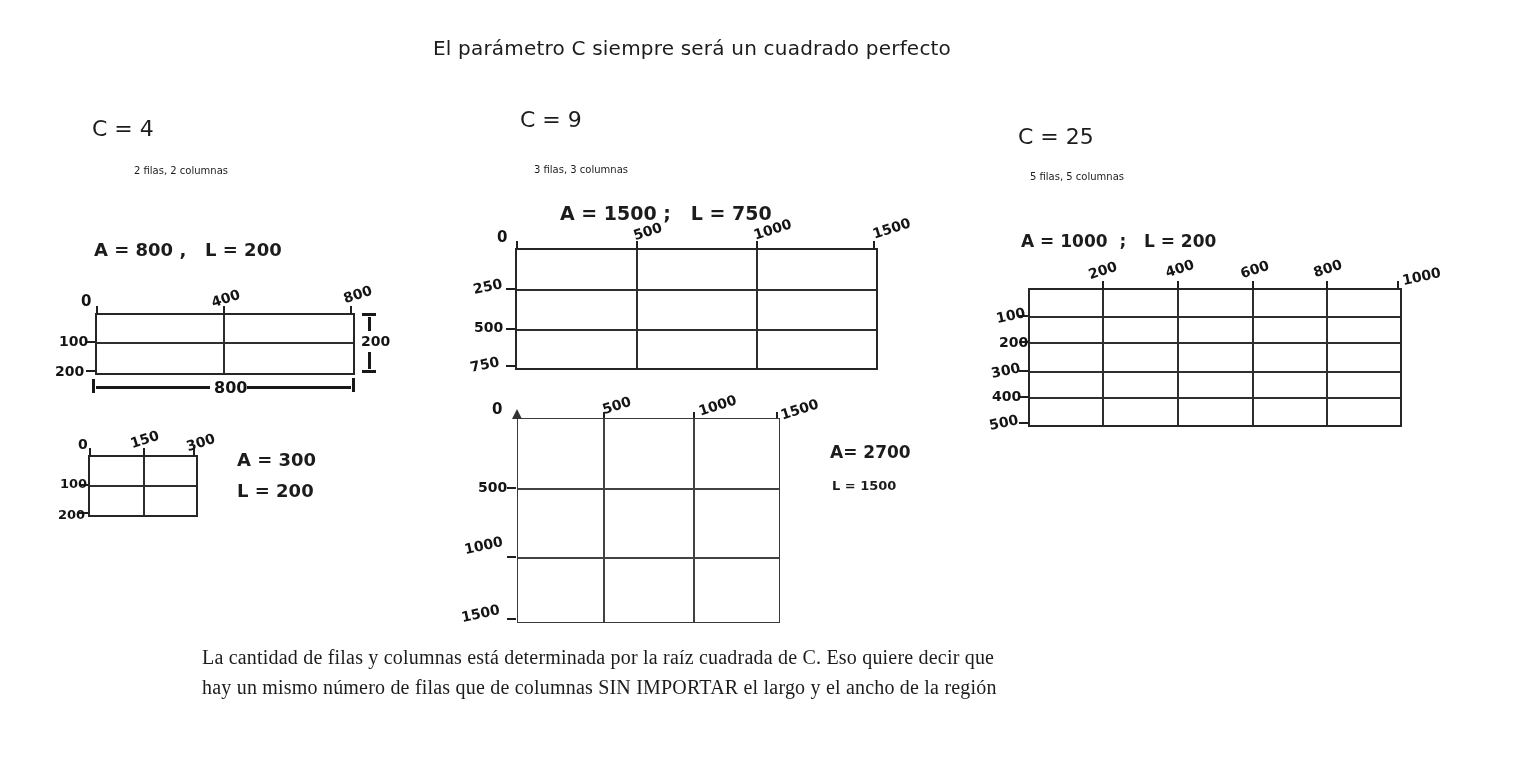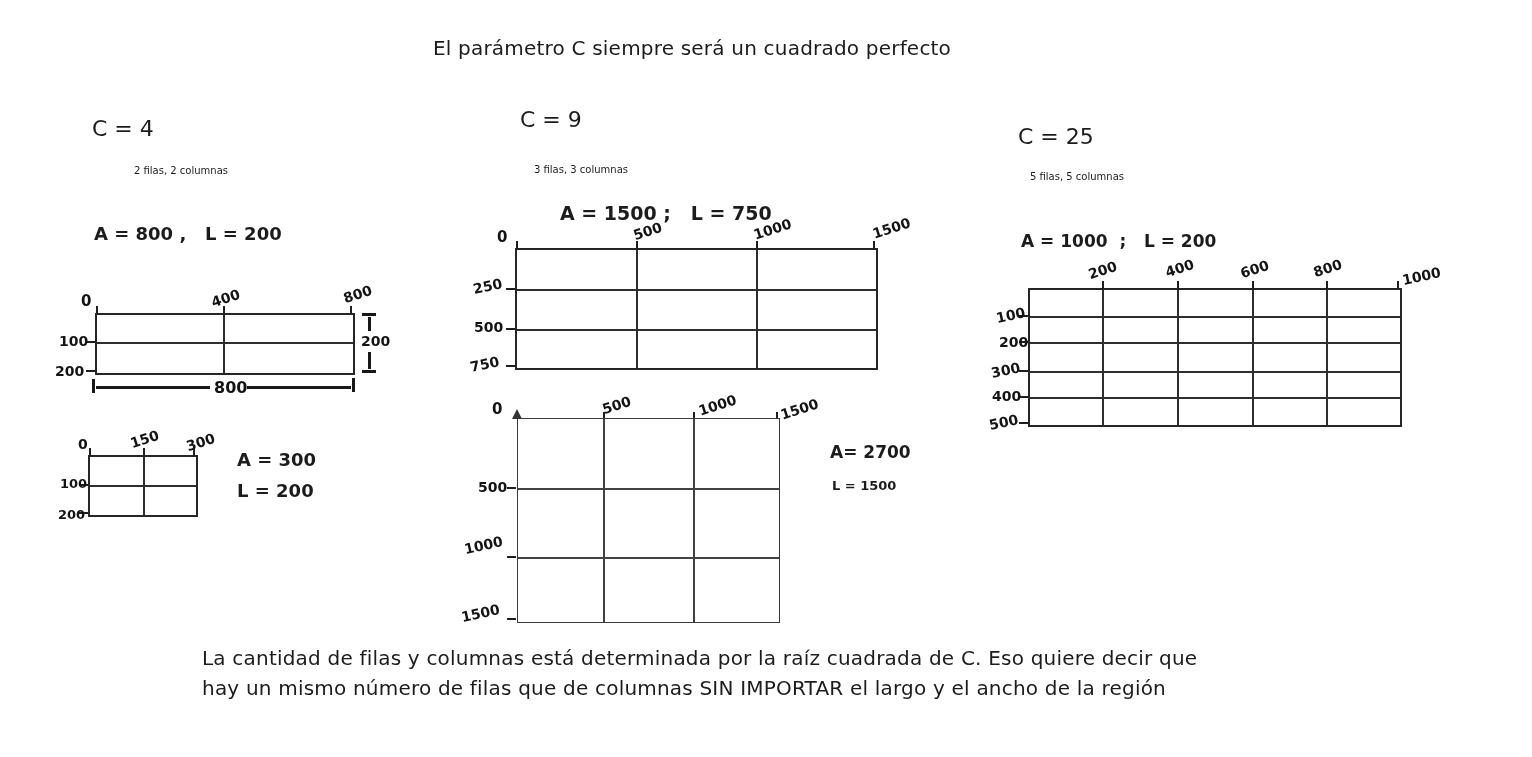--- a/index.html
+++ b/index.html
@@ -7,21 +7,21 @@
     width:1532px;height:757px;position:relative;overflow:hidden;
     background:#ffffff;color:#1c1c1c;
     font-family:"DejaVu Sans",sans-serif;
   }
   .abs{position:absolute;}
   .title{font-size:20px;letter-spacing:.2px;text-align:center;}
   .cval{font-size:22px;}
   .note{font-size:10px;}
   .params{font-size:18px;font-weight:bold;white-space:pre;}
   .caption{font-size:18px;font-weight:bold;}
-  .footer-line{font-size:20px;letter-spacing:.2px;white-space:pre;}
+  .footer-line{font-size:20px;letter-spacing:.2px;white-space:pre;font-family:Liberation Serif, serif;}
   
   .grid{position:absolute;border:2.5px solid #262626;box-sizing:border-box;background:transparent;}
   .grid.thin{border:1.6px solid #3a3a3a;}
   .gv{position:absolute;top:0;bottom:0;width:2.4px;background:#2e2e2e;}
   .gh{position:absolute;left:0;right:0;height:2.4px;background:#2e2e2e;}
   .thin .gv{width:1.6px;background:#424242;}
   .thin .gh{height:1.6px;background:#424242;}
   
   .tkv{position:absolute;width:2.4px;height:8px;background:#1f1f1f;top:-9px;}
   .tkh{position:absolute;width:9px;height:2.4px;background:#1f1f1f;left:-11px;}
@@ -34,21 +34,21 @@
   .dimlab{position:absolute;font-weight:bold;color:#141414;white-space:nowrap;}
   .arrow-up{position:absolute;width:0;height:0;border-left:5px solid transparent;border-right:5px solid transparent;border-bottom:10px solid #333;}
 </style>
 </head>
 <body>
 
 <div class="abs title" style="left:427px;top:36px;width:530px;">El parámetro C siempre será un cuadrado perfecto</div>
 
 <div class="abs cval" style="left:92px;top:116px;">C = 4</div>
 <div class="abs note" style="left:134px;top:165px;">2 filas, 2 columnas</div>
-<div class="abs params" style="left:94px;top:223px;">A = 800 ,   L = 200</div>
+<div class="abs params" style="left:94px;top:239px;">A = 800 ,   L = 200</div>
 
 <div class="grid" style="left:95px;top:313px;width:260px;height:62px;">
   <div class="gv" style="left:126px;"></div>
   <div class="gh" style="top:27px;"></div>
   <div class="tkv" style="left:-1px;"></div>
   <div class="tkv" style="left:126px;"></div>
   <div class="tkv" style="left:253px;"></div>
   <div class="tkh" style="top:26px;"></div>
   <div class="tkh" style="top:55px;"></div>
   <span class="axl" style="left:-16px;top:-23px;font-size:15px;">0</span>

